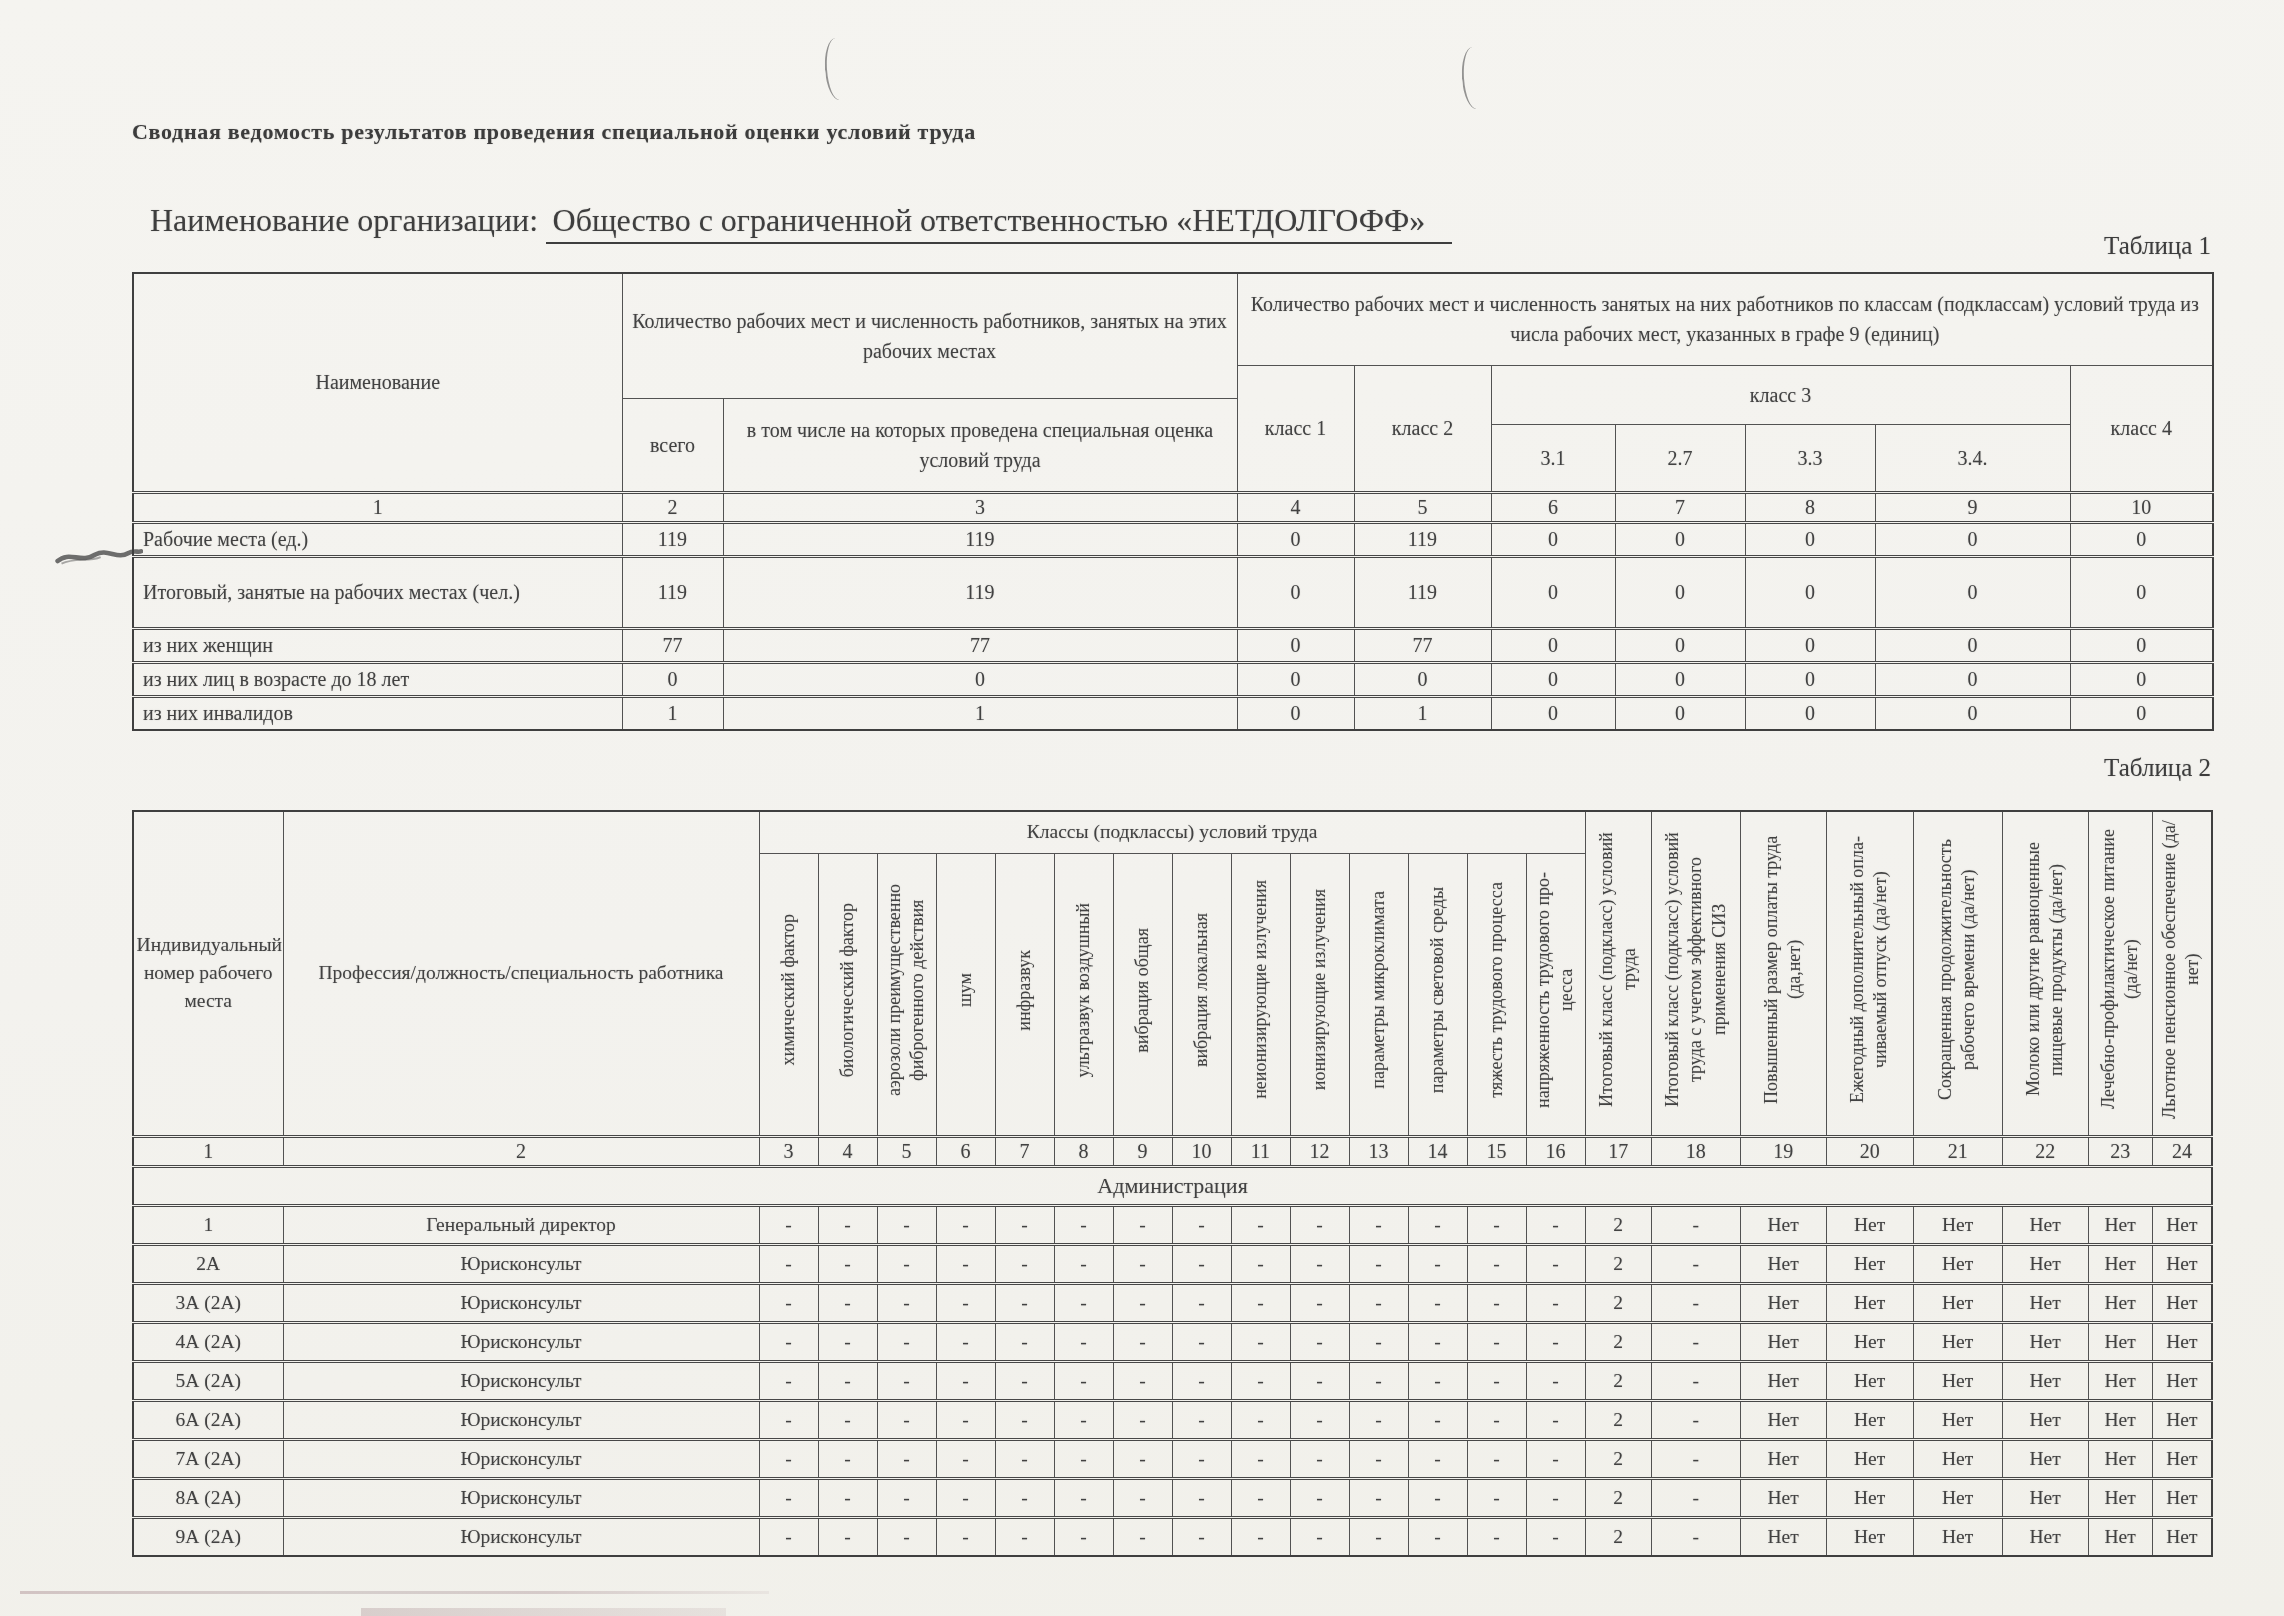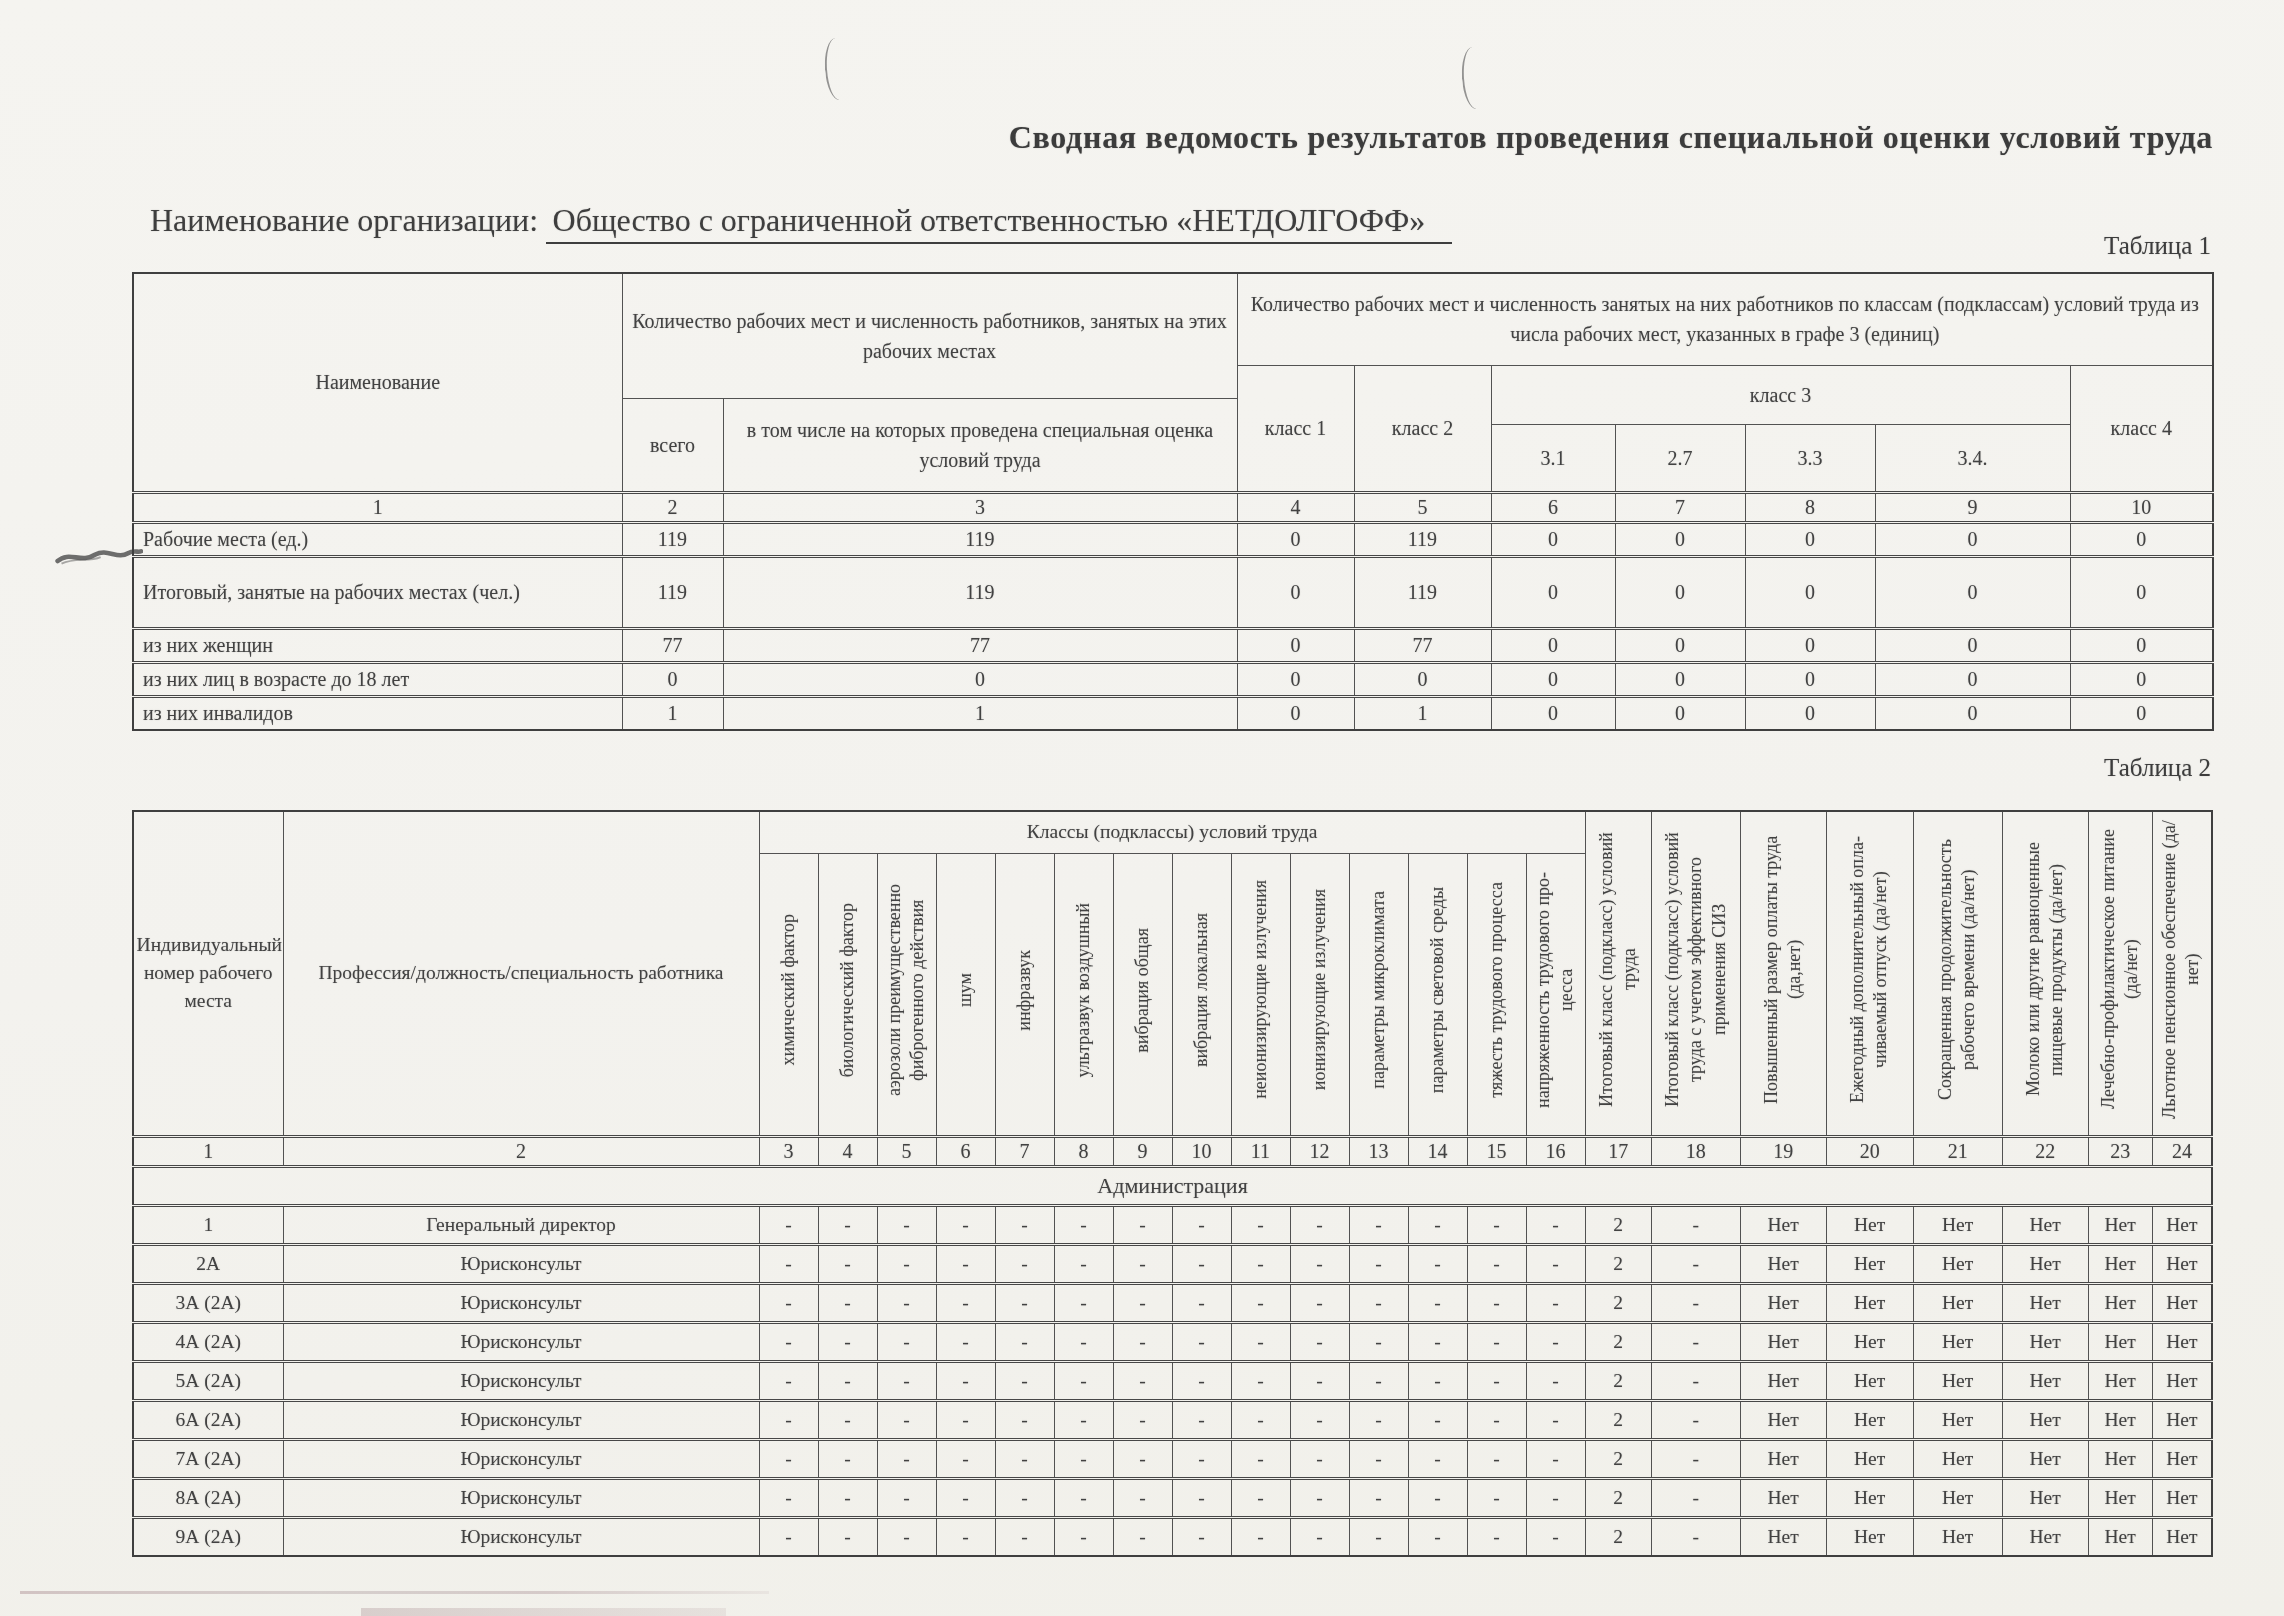--- a/index.html
+++ b/index.html
@@ -11,21 +11,21 @@
   .page{
     position:relative;width:2284px;height:1617px;overflow:hidden;
     background:linear-gradient(175deg,#f5f4f0 0%,#f3f2ee 55%,#f1f0ea 100%);
     color:#414141;
   }
   .page *{box-sizing:border-box;}
 
   
   .doc-title{
     position:absolute;left:132px;width:2081px;top:119px;
-    text-align:right;font-size:32px;font-weight:bold;letter-spacing:0.7px;
+    text-align:left;font-size:22px;font-weight:bold;letter-spacing:0.7px;
     color:#3c3c3c;text-shadow:0 0 1.3px rgba(70,70,70,.35);
   }
   .org-line{
     position:absolute;left:150px;top:202px;font-size:32px;color:#3e3e3e;
     text-shadow:0 0 1.3px rgba(70,70,70,.3);
   }
   .org-name{
     border-bottom:2.6px solid #3e3e3e;
     padding:0 27px 3.9px 6.5px;
   }
@@ -139,21 +139,21 @@
         <col style="width:124px">
       <col style="width:130px">
         <col style="width:130px">
         <col style="width:195px">
       <col style="width:143px">
     </colgroup>
     <thead>
       <tr style="height:92px">
         <th rowspan="4">Наименование</th>
         <th colspan="2" rowspan="2">Количество рабочих мест и численность работников, занятых на этих рабочих местах</th>
-        <th colspan="7">Количество рабочих мест и численность занятых на них работников по классам (подклассам) условий труда из числа рабочих мест, указанных в графе 3 (единиц)</th>
+        <th colspan="7">Количество рабочих мест и численность занятых на них работников по классам (подклассам) условий труда из числа рабочих мест, указанных в графе 9 (единиц)</th>
       </tr>
       <tr style="height:33px">
         <th rowspan="3">класс 1</th>
         <th rowspan="3">класс 2</th>
         <th colspan="4" rowspan="2">класс 3</th>
         <th rowspan="3">класс 4</th>
       </tr>
       <tr style="height:26px">
         <th rowspan="2">всего</th>
         <th rowspan="2">в том числе на которых проведена специальная оценка условий труда</th>

